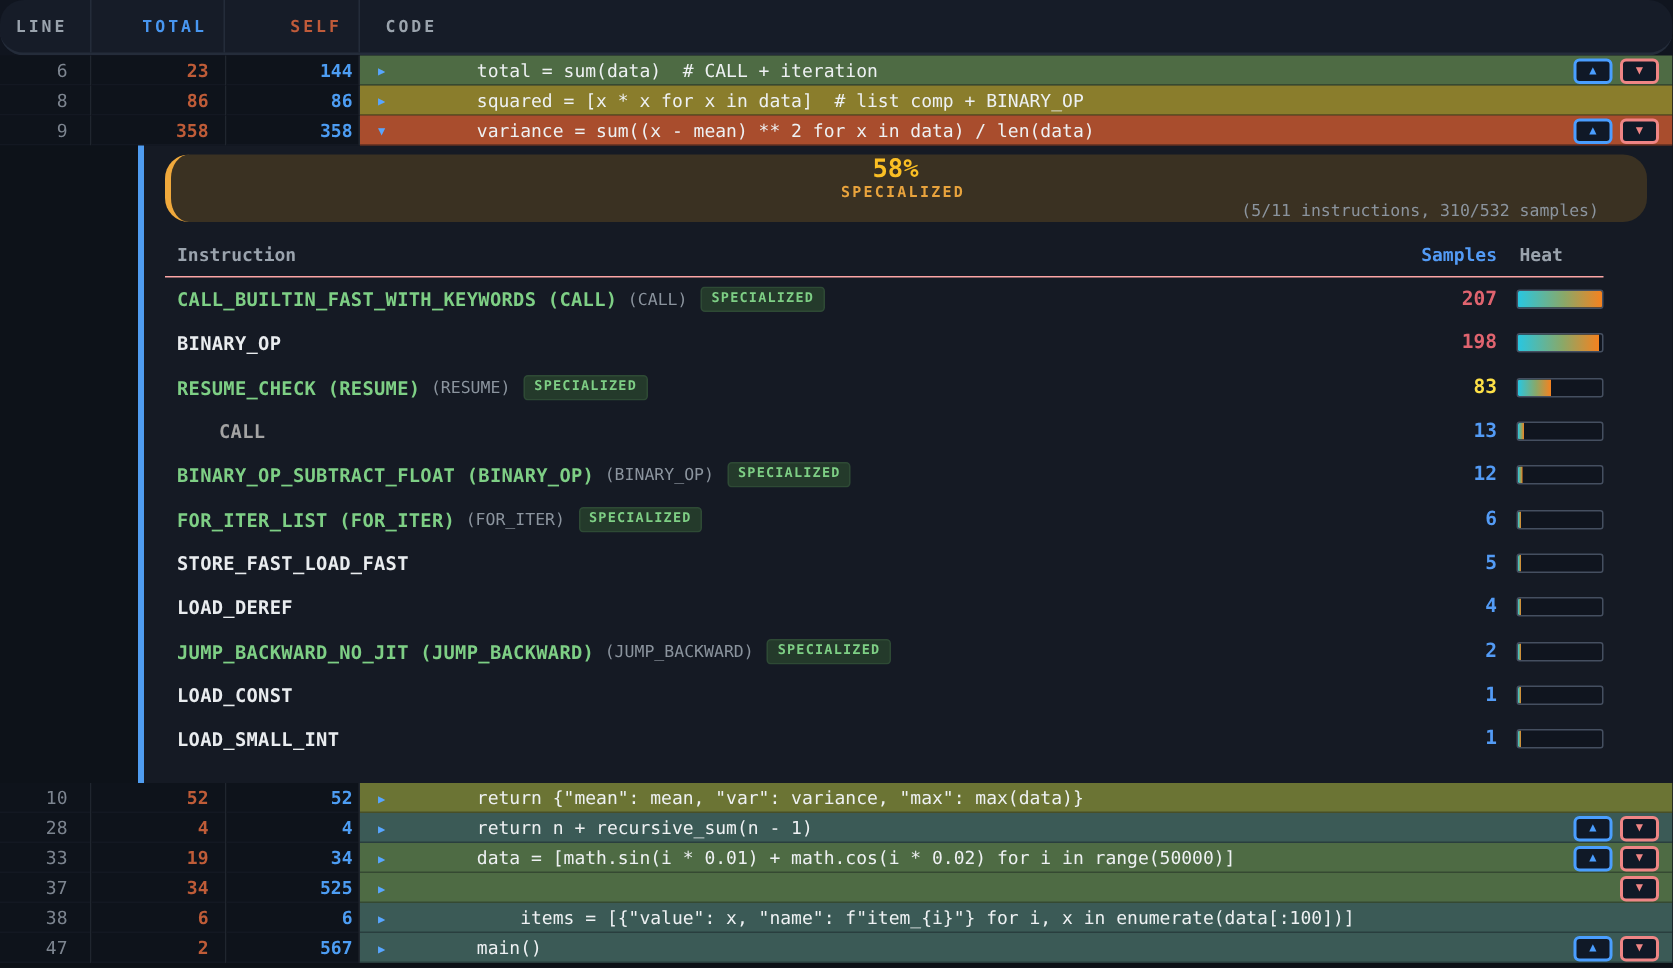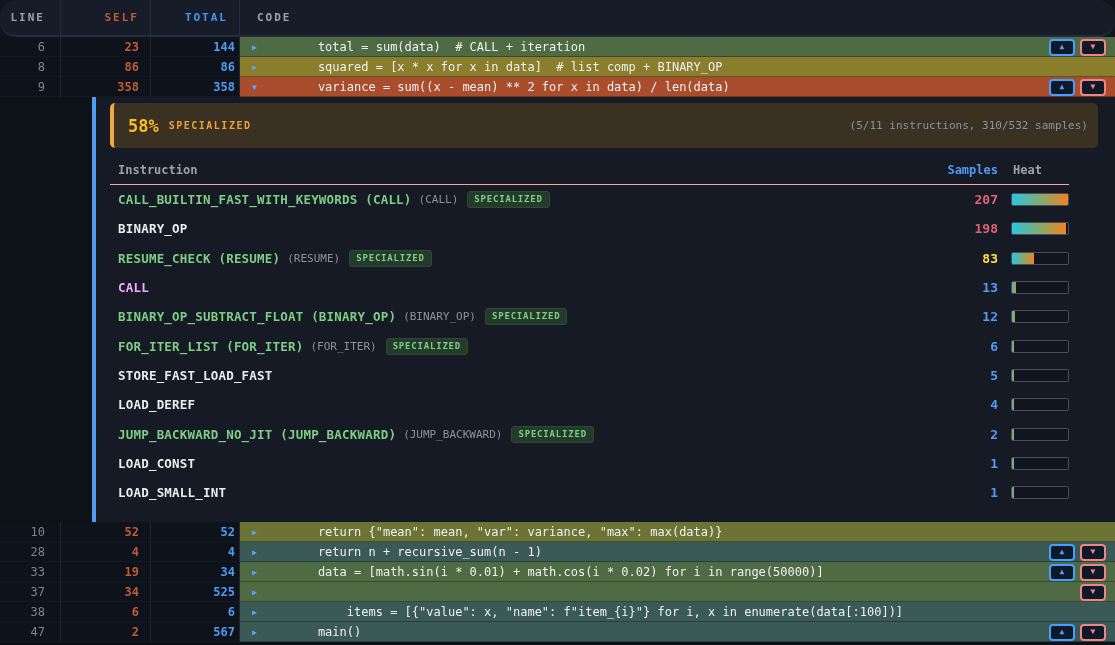--- a/index.html
+++ b/index.html
@@ -37,22 +37,22 @@
             font-family:"DejaVu Sans Mono", monospace; }
   .nav-up   { border:2px solid #4a9eff; color:#4a9eff; }
   .nav-down { border:2px solid #ef8585; color:#ef8585; }
 
   
   .panel-region { display:flex; height:425px; }
   .panel-gutter { width:92px; background:#0d1219; }
   .panel-line   { width:4px; background:#4f9cf0; }
   .panel-main   { flex:1; background:#151a24; padding:6px 0 0 14px; }
 
-  .banner { width:988px; height:45px; background:#3a3122; border-left:4px solid #f0a93c; border-radius:5px;
-            display:flex; align-items:center; padding:0 10px 0 14px; }
+  .banner { width:988px; height:45px; background:#3a3122; border-left:4px solid #f0a93c; border-radius:16px;
+            display:flex; align-items:center; padding:0 32px 0 14px;flex-direction:column; }
   .pct   { color:#fbbf24; font-size:17px; font-weight:bold; }
   .pctlbl{ color:#e8a33d; font-size:10px; font-weight:bold; letter-spacing:1.5px; margin-left:10px; }
   .bstats{ margin-left:auto; color:#8b949e; font-size:11px; }
 
   .itable { width:959px; }
   .ithead { display:flex; align-items:center; height:24px; margin-top:13px;
             border-bottom:1px solid #fca5a5; padding-bottom:6px; font-size:12px; font-weight:bold; color:#9aa3ad; }
   .icol-name    { flex:1; padding-left:8px; }
   .icol-samples { width:68px; text-align:right; color:#539bf5; }
   .icol-heat    { width:58px; margin-left:13px; padding-left:2px; color:#9aa3ad; }
@@ -70,22 +70,22 @@
 
   .filler { flex:1; background:#0d1117; }
 </style>
 </head>
 <body>
 
 <div class="app">
 
   <div class="thead">
     <div class="hcell col-line">LINE</div>
+    <div class="hcell col-total h-total">TOTAL</div>
     <div class="hcell col-self h-self">SELF</div>
-    <div class="hcell col-total h-total">TOTAL</div>
     <div class="hcell col-code">CODE</div>
   </div>
 
   <div>
       <div class="crow">
         <div class="gcell g-line">6</div>
         <div class="gcell g-self">23</div>
         <div class="gcell g-total">144</div>
         <div class="ccode" style="background: rgb(78, 107, 68);"><span class="expander">▶</span><span>    total = sum(data)  # CALL + iteration</span><span class="navbtns"><span class="navbtn nav-up">▲</span><span class="navbtn nav-down">▼</span></span></div>
       </div>
@@ -153,21 +153,21 @@
               </div>
               <div class="isamples" style="color: #fde047;">83</div>
               <div class="iheat">
                 <div class="bar">
                   <div class="fill" style="width: 22.4541px;"></div>
                 </div>
               </div>
             </div>
             <div class="irow">
               <div class="iname">
-                <span class="opname" style="color: #f0abfc;">CALL</span>
+                <span class="opname" style="color: #a3a3a3; margin-left: 28px;">CALL</span>
               </div>
               <div class="isamples" style="color: rgb(83, 155, 245);">13</div>
               <div class="iheat">
                 <div class="bar">
                   <div class="fill" style="width: 3.51691px;"></div>
                 </div>
               </div>
             </div>
             <div class="irow">
               <div class="iname">

